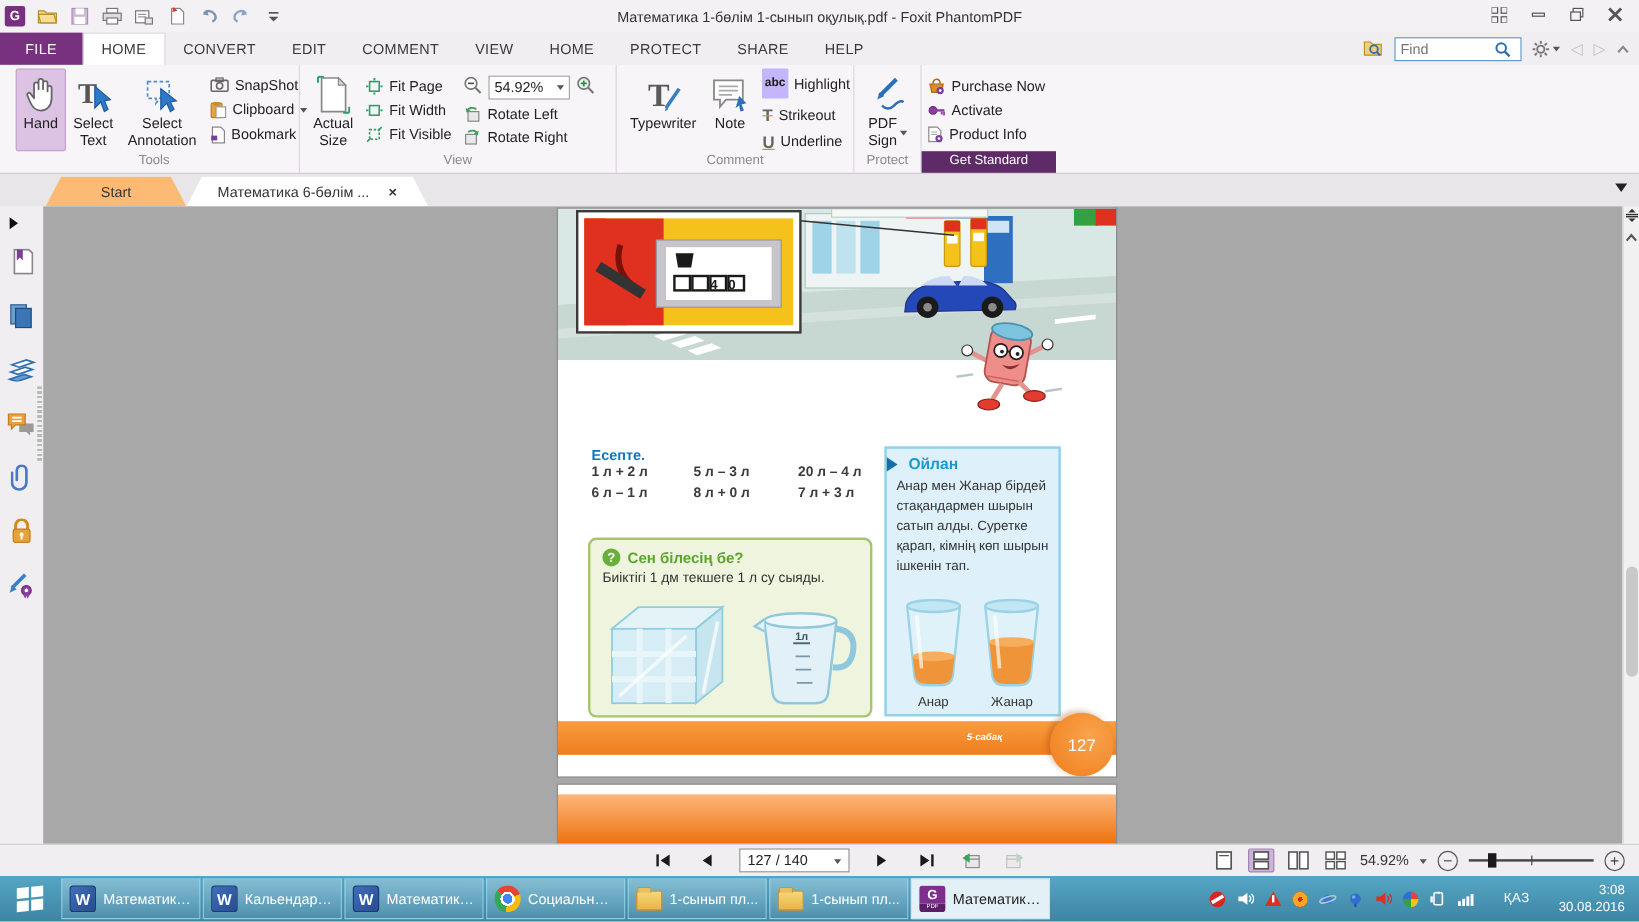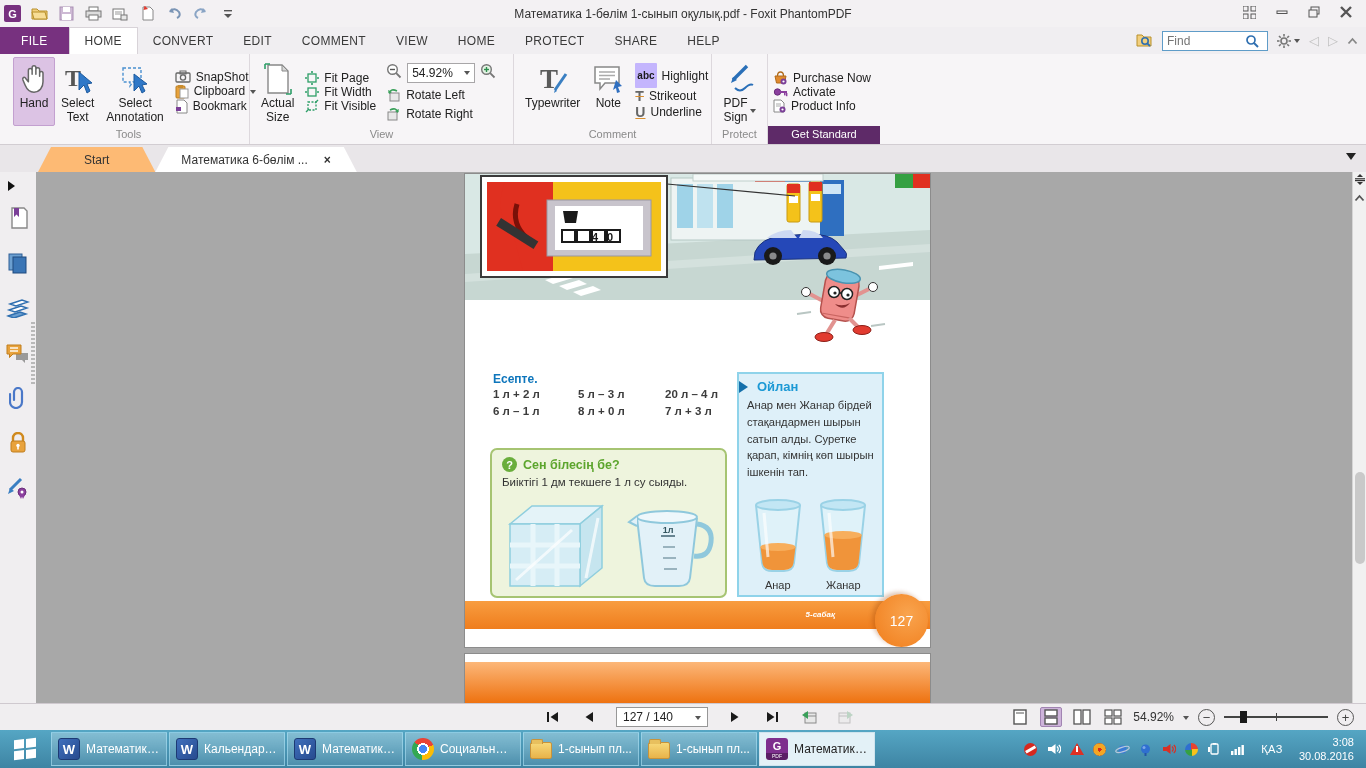--- a/index.html
+++ b/index.html
@@ -29,21 +29,21 @@
   
   .ribbon{height:91px;background:#f7f5f7;display:flex;padding-left:8px;border-bottom:1px solid #d2cdd2}
   .rgroup{display:flex;flex-direction:column;border-right:1px solid #ddd8dd}
   .rg-body{flex:1;display:flex;align-items:stretch;padding:3px 5px 0}
   .rg-label{text-align:center;font-size:11px;color:#8a8a8a;padding:2px 0 4px;white-space:nowrap}
   .getstd{border-right:none}
   .getstd .rg-label{background:#5e2a68;color:#fff}
   .bigbtn{display:flex;flex-direction:column;align-items:center;padding:3px 5px 0;color:#222;text-align:center;line-height:1.15;border:1px solid transparent;border-radius:2px;white-space:pre-line}
   .bigbtn .ic{height:36px;display:flex;align-items:center;justify-content:center}
   .bigbtn.sel{background:#dcc3e4;border-color:#c3a0d0}
-  .smallcol{display:flex;flex-direction:column;justify-content:center;padding:0 5px}
+  .smallcol{display:flex;flex-direction:column;justify-content:center;gap:6px;padding:0 5px}
   .sbtn{display:flex;align-items:center;gap:5px;color:#222;white-space:nowrap}
   .combo{width:68px;height:20px;background:#fff;border:1px solid #a8a6a8;display:flex;align-items:center;padding:0 4px;color:#222}
   .combo .car{margin-left:auto}
   .hl-ic{background:#c4b5fd;color:#1a1a1a;font-size:10px;font-weight:bold;padding:7px 2px;border-radius:1px}
   .st-ic{color:#666;font-size:14px;font-weight:bold;text-decoration:line-through;text-decoration-color:#d98e2e}
   .ul-ic{color:#666;font-size:14px;font-weight:bold;text-decoration:underline;text-decoration-color:#d98e2e}
 
   
   .doctabs{height:27px;background:#e9e6e9;display:flex;align-items:flex-end;padding-left:38px;position:relative}
   .dtab{height:25px;display:flex;align-items:center;background:#fdba74;clip-path:polygon(13px 0,calc(100% - 13px) 0,100% 100%,0 100%);padding:0 46px;color:#333}
@@ -113,21 +113,21 @@
   .tbtn .lbl{white-space:nowrap;overflow:hidden;text-overflow:ellipsis;font-size:12px}
   .wordic{min-width:22px;height:22px;background:linear-gradient(135deg,#3f6fbc,#274b8f);border:1px solid #1d3a74;border-radius:3px;color:#fff;font-weight:bold;font-size:13px;display:flex;align-items:center;justify-content:center}
   .chromeic{min-width:22px;height:22px;border-radius:50%;background:radial-gradient(circle,#4285f4 0 4px,#fff 4px 6px,rgba(0,0,0,0) 6px),conic-gradient(from -50deg,#ea4335 0 33%,#fbbc05 33% 66%,#34a853 66% 100%)}
   .folderic{min-width:22px;height:17px;background:linear-gradient(180deg,#f7d878,#e8b34a);border:1px solid #c8933a;border-radius:2px;position:relative;margin-top:3px}
   .folderic:before{content:"";position:absolute;top:-4px;left:0;width:10px;height:4px;background:#e8c05e;border:1px solid #c8933a;border-bottom:none;border-radius:2px 2px 0 0}
   .foxitic{min-width:22px;height:22px;background:#fff;border-radius:3px;display:flex;flex-direction:column;align-items:center;justify-content:center;overflow:hidden}
   .foxitic .g{background:#7e2f8e;width:100%;flex:1;color:#fff;font-weight:bold;font-size:11px;display:flex;align-items:center;justify-content:center}
   .foxitic .pdf{background:#5a1f66;width:100%;color:#fff;font-size:5px;text-align:center;line-height:7px}
   .tray{margin-left:auto;display:flex;align-items:center;gap:8px;padding-right:10px;color:#fff}
   .tico{width:15px;height:15px;display:flex;align-items:center;justify-content:center}
-  .lang{font-size:11px;letter-spacing:.5px;margin:0 8px}
+  .lang{font-size:11px;letter-spacing:.5px;margin:0 16px}
   .clock{font-size:11px;text-align:right;line-height:1.3;margin-right:2px}
   .warn{width:0;height:0;border-left:7px solid transparent;border-right:7px solid transparent;border-bottom:12px solid #de2f23;position:relative}
   .warn i{position:absolute;left:-1px;top:3px;width:2px;height:6px;background:#fff}
   .colorwheel{width:13px;height:13px;border-radius:50%;background:conic-gradient(#e8432f 0 25%,#f8c21a 25% 50%,#35a042 50% 75%,#2f6fd0 75% 100%)}
   .flowerdot{width:13px;height:13px;border-radius:50%;background:radial-gradient(circle at 50% 50%,#d82a1e 0 2px,#f5a623 2px 6px,#e07818 6px)}
   .zona{width:13px;height:13px;border-radius:50%;background:#d6281e;position:relative;overflow:hidden}
   .zona i{position:absolute;left:1px;top:5px;width:11px;height:2.5px;background:#fff;transform:rotate(-30deg)}
 </style>
 </head>
 <body>

